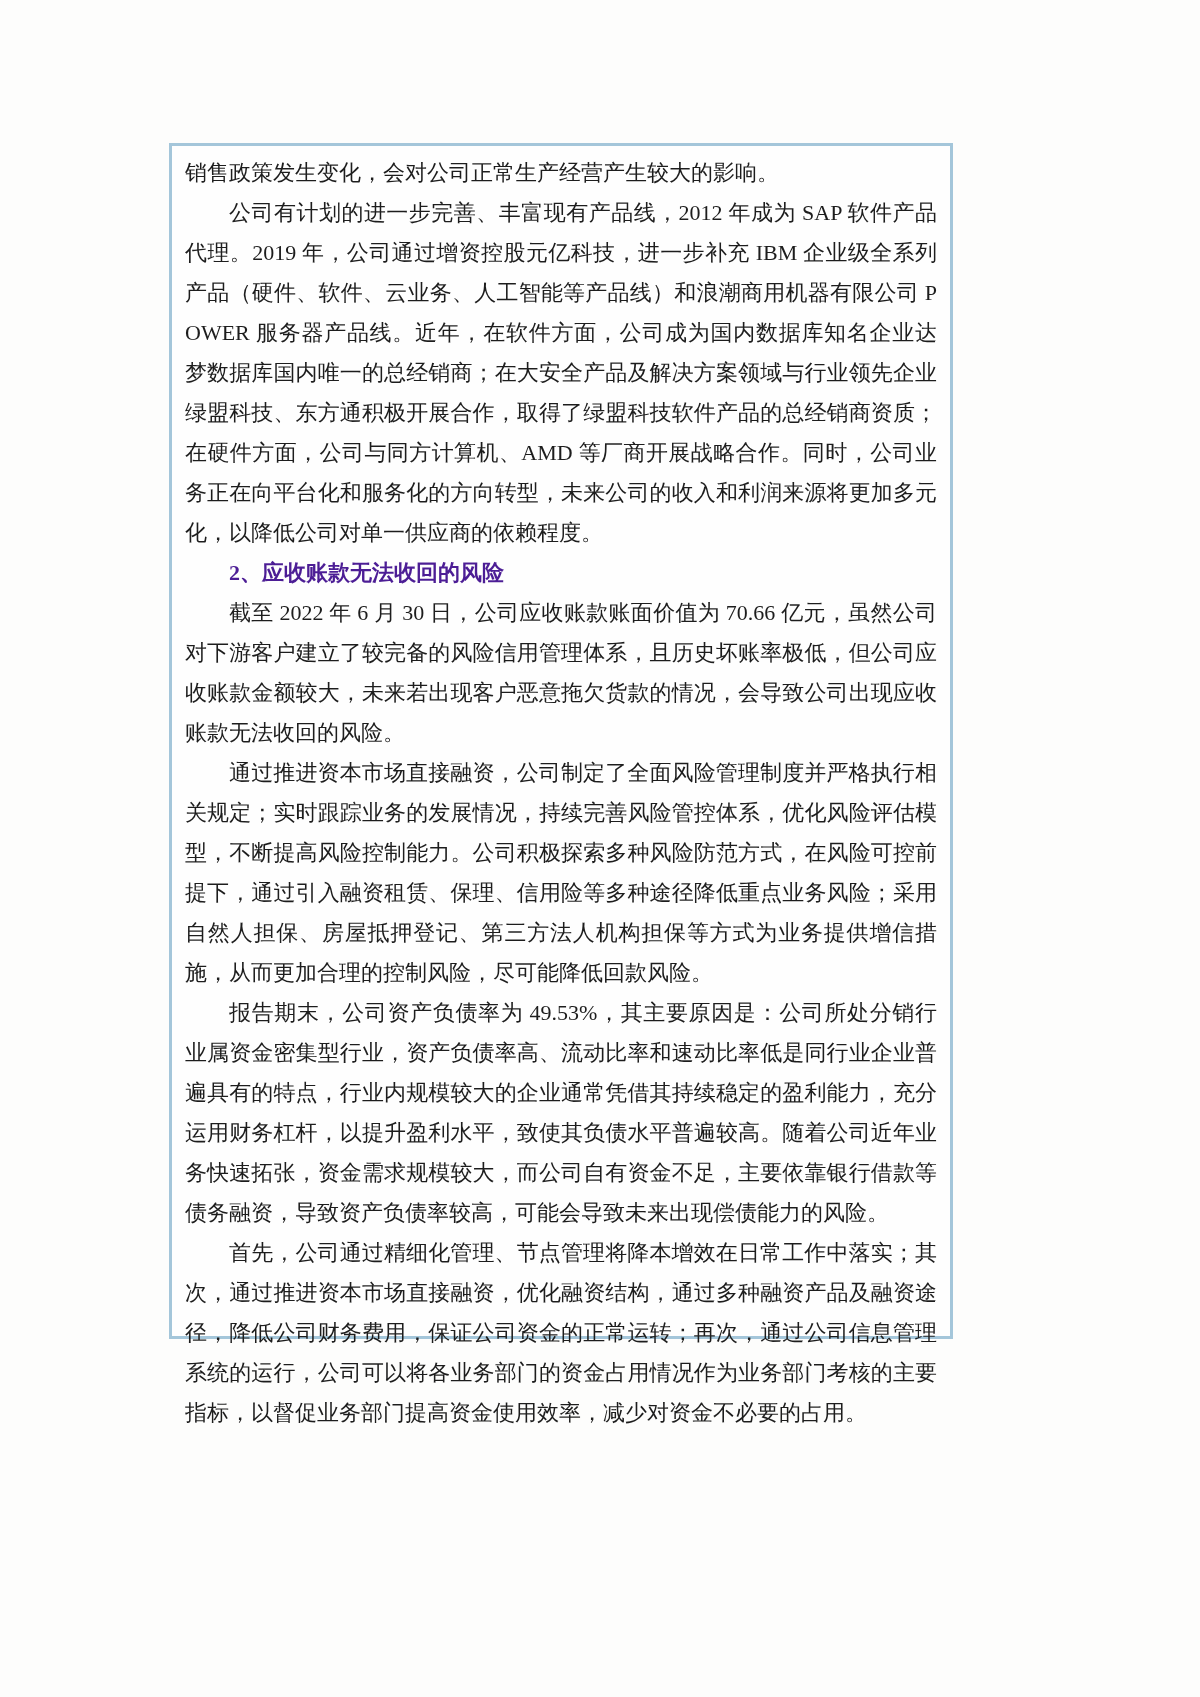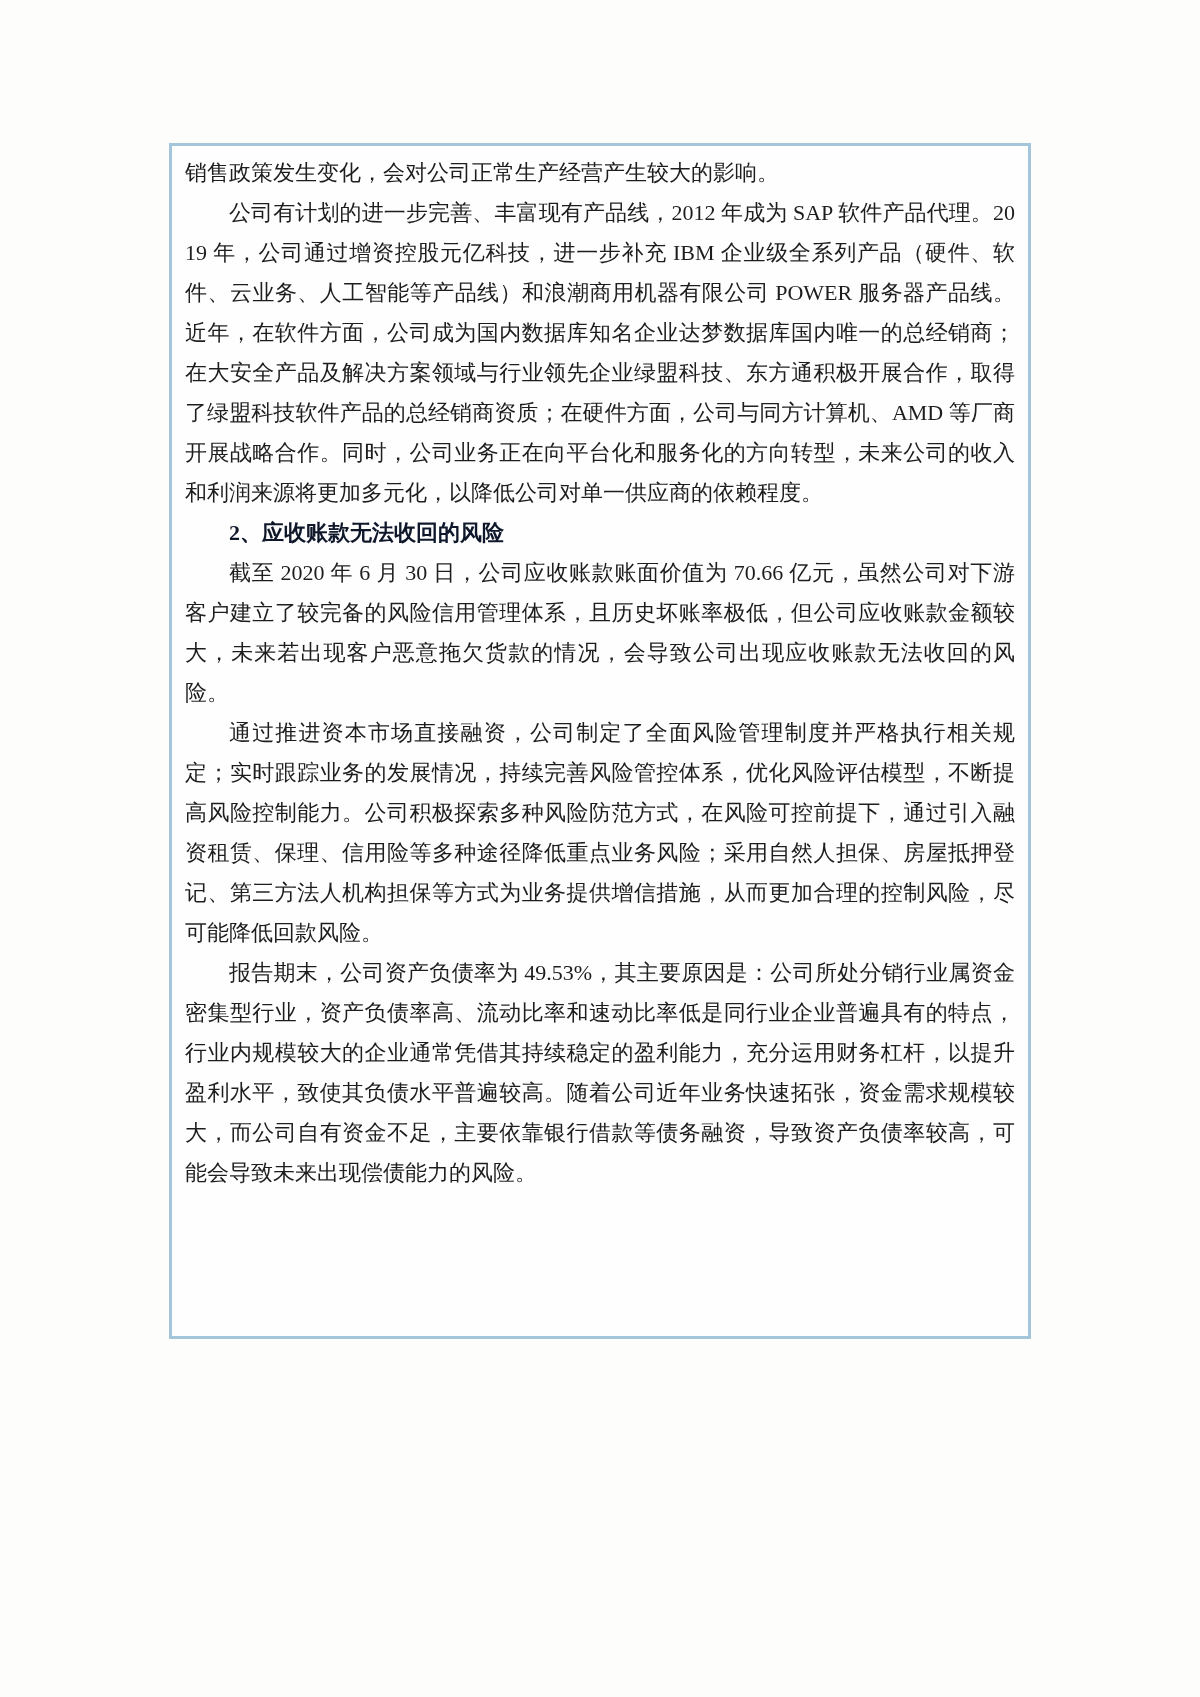--- a/index.html
+++ b/index.html
@@ -11,21 +11,21 @@
     height: 1697px;
     position: relative;
     background: #fdfdfc;
     font-family: "Liberation Serif", "DejaVu Serif", serif;
     overflow: hidden;
   }
   .doc-box {
     position: absolute;
     left: 169px;
     top: 143px;
-    width: 862px;
+    width: 784px;
     height: 1196px;
     box-sizing: border-box;
     border: 3px solid #a4c6da;
     background: #fefefe;
     padding: 7px 13px 0 13px;
   }
   .doc-box p {
     margin: 0;
     font-size: 22px;
     line-height: 40px;
@@ -33,26 +33,27 @@
     text-align: justify;
     text-justify: inter-ideograph;
     word-break: break-all;
   }
   .doc-box p.indent {
     text-indent: 2em;
   }
   .doc-box p.heading {
     font-weight: bold;
     text-indent: 2em;
-    color: #0f172a;
+    color: #4c1d95;
   }
 </style>
 </head>
 <body>
 
 <div class="doc-box" id="doc-box">
     <p class="">销售政策发生变化，会对公司正常生产经营产生较大的影响。</p>
     <p class="indent">公司有计划的进一步完善、丰富现有产品线，2012 年成为 SAP 软件产品代理。2019 年，公司通过增资控股元亿科技，进一步补充 IBM 企业级全系列产品（硬件、软件、云业务、人工智能等产品线）和浪潮商用机器有限公司 POWER 服务器产品线。近年，在软件方面，公司成为国内数据库知名企业达梦数据库国内唯一的总经销商；在大安全产品及解决方案领域与行业领先企业绿盟科技、东方通积极开展合作，取得了绿盟科技软件产品的总经销商资质；在硬件方面，公司与同方计算机、AMD 等厂商开展战略合作。同时，公司业务正在向平台化和服务化的方向转型，未来公司的收入和利润来源将更加多元化，以降低公司对单一供应商的依赖程度。</p>
     <p class="heading">2、应收账款无法收回的风险</p>
-    <p class="indent">截至 2020 年 6 月 30 日，公司应收账款账面价值为 70.66 亿元，虽然公司对下游客户建立了较完备的风险信用管理体系，且历史坏账率极低，但公司应收账款金额较大，未来若出现客户恶意拖欠货款的情况，会导致公司出现应收账款无法收回的风险。</p>
+    <p class="indent">截至 2022 年 6 月 30 日，公司应收账款账面价值为 70.66 亿元，虽然公司对下游客户建立了较完备的风险信用管理体系，且历史坏账率极低，但公司应收账款金额较大，未来若出现客户恶意拖欠货款的情况，会导致公司出现应收账款无法收回的风险。</p>
     <p class="indent">通过推进资本市场直接融资，公司制定了全面风险管理制度并严格执行相关规定；实时跟踪业务的发展情况，持续完善风险管控体系，优化风险评估模型，不断提高风险控制能力。公司积极探索多种风险防范方式，在风险可控前提下，通过引入融资租赁、保理、信用险等多种途径降低重点业务风险；采用自然人担保、房屋抵押登记、第三方法人机构担保等方式为业务提供增信措施，从而更加合理的控制风险，尽可能降低回款风险。</p>
     <p class="indent">报告期末，公司资产负债率为 49.53%，其主要原因是：公司所处分销行业属资金密集型行业，资产负债率高、流动比率和速动比率低是同行业企业普遍具有的特点，行业内规模较大的企业通常凭借其持续稳定的盈利能力，充分运用财务杠杆，以提升盈利水平，致使其负债水平普遍较高。随着公司近年业务快速拓张，资金需求规模较大，而公司自有资金不足，主要依靠银行借款等债务融资，导致资产负债率较高，可能会导致未来出现偿债能力的风险。</p>
+    <p class="indent">首先，公司通过精细化管理、节点管理将降本增效在日常工作中落实；其次，通过推进资本市场直接融资，优化融资结构，通过多种融资产品及融资途径，降低公司财务费用，保证公司资金的正常运转；再次，通过公司信息管理系统的运行，公司可以将各业务部门的资金占用情况作为业务部门考核的主要指标，以督促业务部门提高资金使用效率，减少对资金不必要的占用。</p>
   </div>
 
 </body></html>

